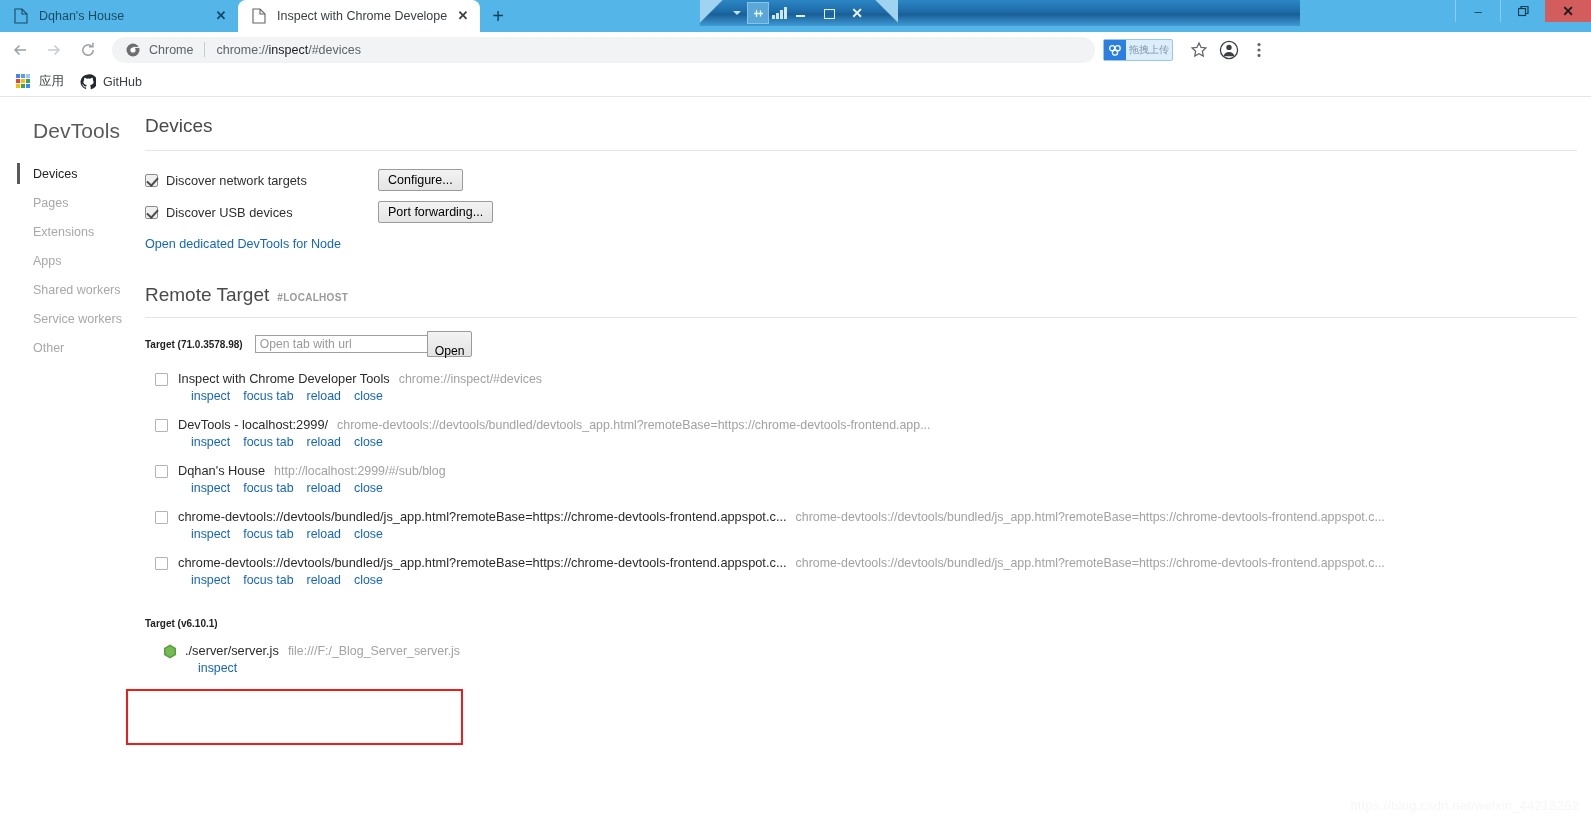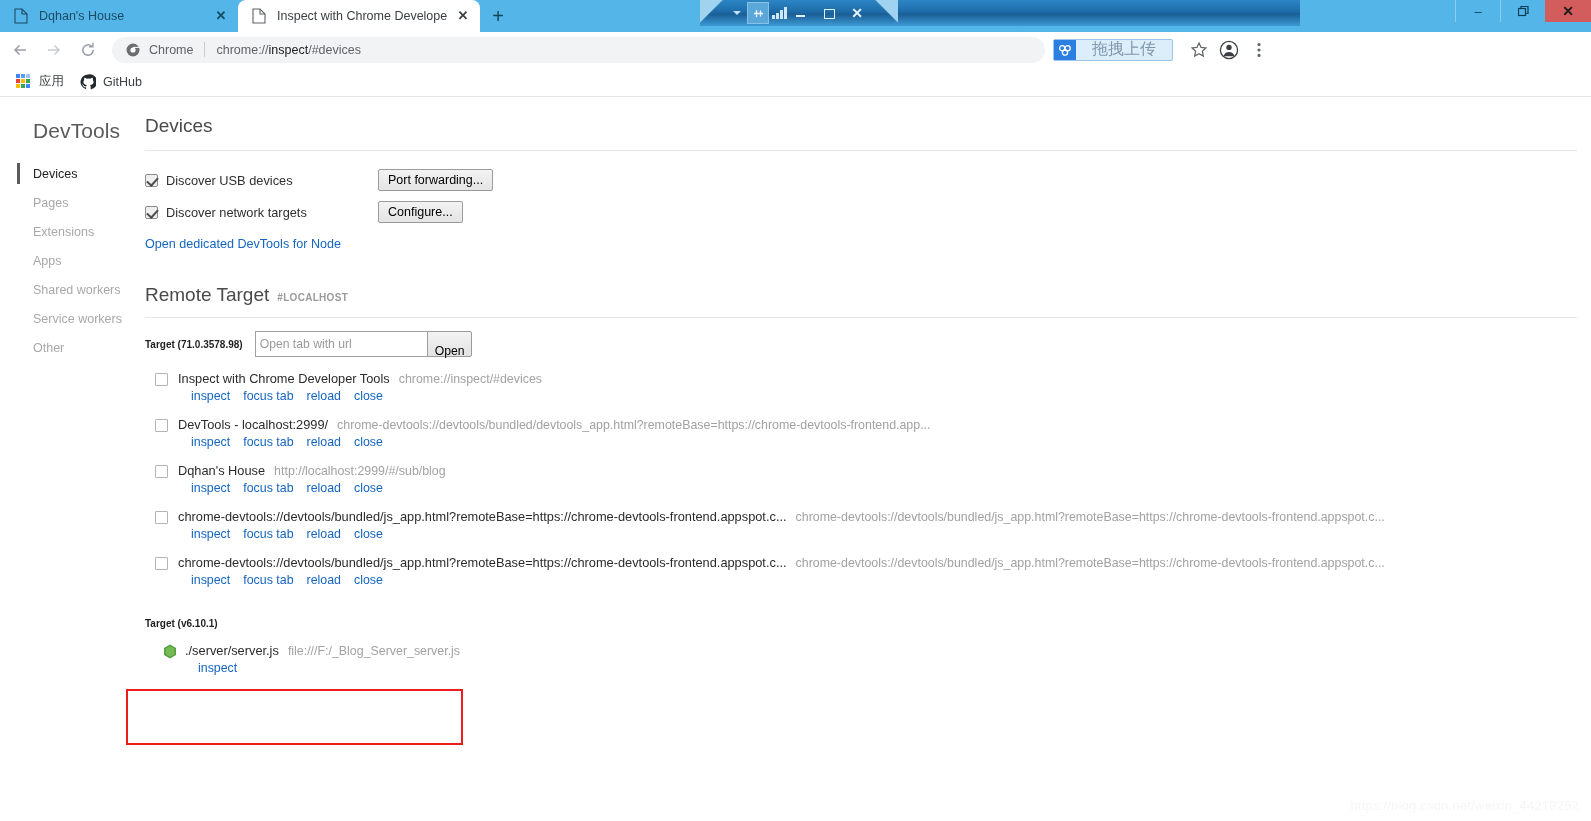--- a/index.html
+++ b/index.html
@@ -150,21 +150,21 @@
   #ext-baidu {
     height: 22px; display: flex; align-items: center; flex: none;
     border: 1px solid #9bc6ea; border-radius: 2px;
     margin-right: 12px; background: #ddeefb; cursor: pointer;
   }
   #ext-baidu .bd-icon {
     width: 22px; height: 20px; background: #2a7fe0;
     display: flex; align-items: center; justify-content: center; flex: none;
   }
   #ext-baidu .bd-label {
-    font-size: 16px; color: #7f96ab; padding: 0 16px; white-space: nowrap;
+    font-size: 10px; color: #7f96ab; padding: 0 3px; white-space: nowrap;
   }
   .tb-icon {
     width: 28px; height: 28px; flex: none;
     display: flex; align-items: center; justify-content: center;
     cursor: pointer; margin-right: 2px;
   }
   #tb-menu { margin-right: 8px; }
 
   
   #bookmarks {
@@ -267,21 +267,21 @@
 
   .target-group { margin-top: 13px; }
   .target-bar { display: flex; align-items: center; }
   .target-name {
     font-size: 10px; font-weight: bold; color: #1f1f1f;
     margin-right: 12px;
   }
   .open-input {
     width: 172px; height: 18px;
     border: 1px solid #a0a0a0; border-right: none;
-    font-size: 12.2px; padding: 12px 4px; color: #111;
+    font-size: 12.2px; padding: 4px 4px; color: #111;
     font-family: "Liberation Sans", sans-serif;
     background: #fff; outline: none;
   }
   .open-input::placeholder { color: #9a9a9a; }
   .open-btn {
     font-family: "Liberation Sans", sans-serif;
     font-size: 12.2px; height: 20px;
     background: linear-gradient(to bottom, #f3f3f3, #e3e3e3);
     border: 1px solid #9b9b9b; border-radius: 0 2px 2px 0;
     padding: 12px 7px; cursor: pointer; color: #000;
@@ -517,27 +517,27 @@
       <span>Other</span>
     </div>
   </div>
 
   <div id="content">
     <div class="page-h1">Devices</div>
 
     <div class="discover-block">
       <div class="discover-row">
         <span class="cb checked"></span>
+        <span class="cb-label">Discover network targets</span>
+        <button class="btn">Configure...</button>
+      </div>
+      <div class="discover-row">
+        <span class="cb checked"></span>
         <span class="cb-label">Discover USB devices</span>
         <button class="btn">Port forwarding...</button>
-      </div>
-      <div class="discover-row">
-        <span class="cb checked"></span>
-        <span class="cb-label">Discover network targets</span>
-        <button class="btn">Configure...</button>
       </div>
       <a class="node-link">Open dedicated DevTools for Node</a>
     </div>
 
     <div class="remote-head">
       <span class="rt">Remote Target</span>
       <span class="rh">#LOCALHOST</span>
     </div>
 
     <div class="target-group">

